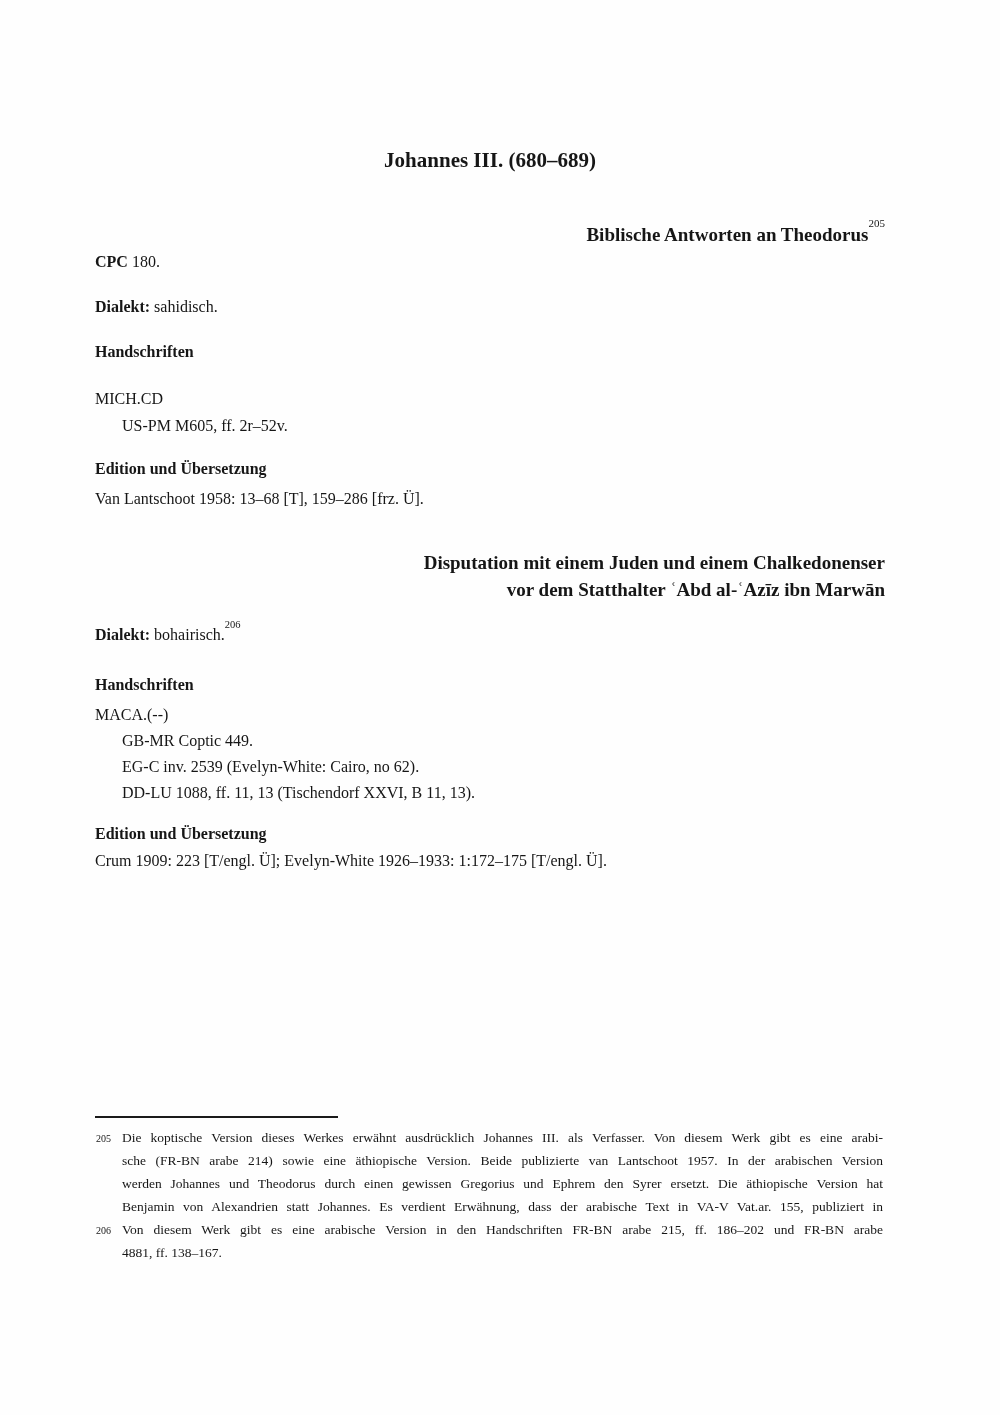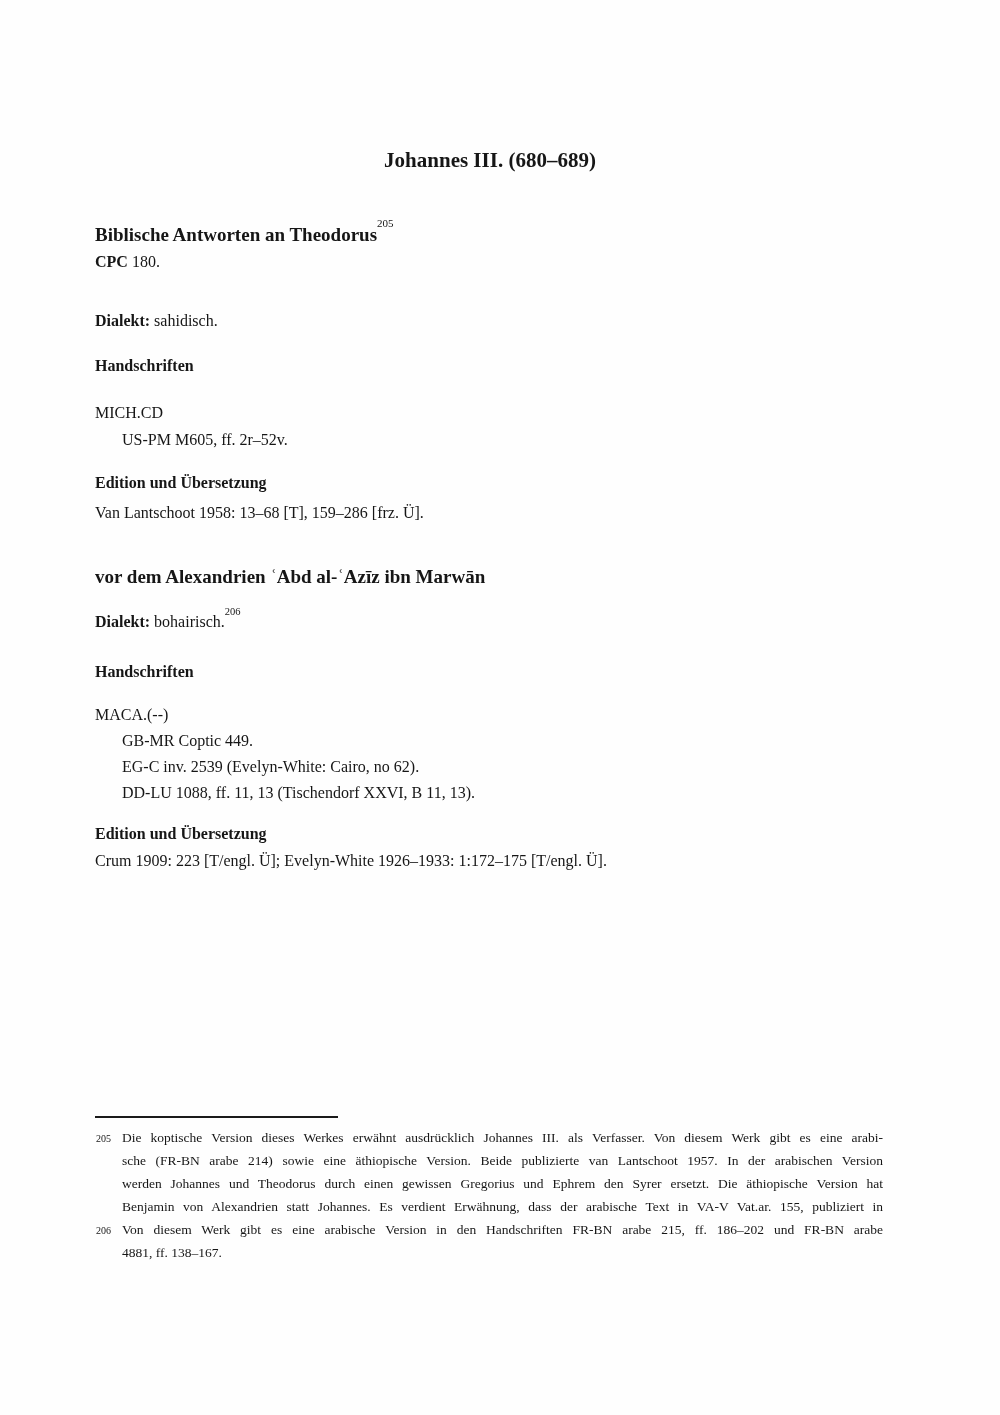--- a/index.html
+++ b/index.html
@@ -16,43 +16,43 @@
     font-size:16px; line-height:27px;
   }
   .b { font-weight:bold; }
 
   .heading {
     margin:147px 0 0;
     font-size:21px; font-weight:bold; line-height:26px;
     text-align:center;
   }
   .work-title {
-    text-align:left; font-size:19px; font-weight:bold; line-height:27px;
+    text-align:right; font-size:19px; font-weight:bold; line-height:27px;
   }
   .work1 .work-title { margin-top:49px; line-height:26px; }
   .work2 .work-title { margin-top:37px; }
 
   .fnref {
     font-weight:normal; font-size:11px; line-height:0;
     position:relative; top:-7px;
   }
   .fnref-small { font-weight:normal; font-size:10.5px; line-height:0; position:relative; top:-6px; }
 
   .cpc-line     { }
-  .dialekt-line { margin-top:32px; }
+  .dialekt-line { margin-top:18px; }
   .hs-label     { margin-top:18px; }
   .hs-sigla     { margin-top:20px; }
   .hs-item      { padding-left:27px; }
   .ed-label     { margin-top:16px; }
   .ed-text      { margin-top:3px; }
 
   .work2 .cpc-line     { margin-top:20px; }
   .work2 .dialekt-line { margin-top:18px; }
   .work2 .hs-label     { margin-top:23px; }
-  .work2 .hs-sigla     { margin-top:16px; }
+  .work2 .hs-sigla     { margin-top:3px; }
   .work2 .hs-item      { line-height:26px; }
   .work2 .ed-label     { margin-top:14px; }
   .work2 .ed-text      { margin-top:0; }
 
   .footnotes {
     position:absolute; left:95px; top:1116px; width:788px;
   }
   .fn-rule {
     width:243px; height:0;
     border-top:2px solid #1a1a1a;
@@ -87,21 +87,22 @@
       <div class="hs-label b">Handschriften</div>
       <div class="hs-sigla">MICH.CD</div>
       <div class="hs-item">US-PM M605, ff. 2r–52v.</div>
 
       <div class="ed-label b">Edition und Übersetzung</div>
       <div class="ed-text">Van Lantschoot 1958: 13–68 [T], 159–286 [frz. Ü].</div>
     </section>
 
     <section class="work2">
       <div class="work-title">
-        <div>vor dem Alexandrien ʿAbd al-ʿAzīz ibn Marwān</div>
+        <div>Disputation mit einem Juden und einem Chalkedonenser</div>
+        <div>vor dem Statthalter ʿAbd al-ʿAzīz ibn Marwān</div>
       </div>
 
 
       <div class="dialekt-line"><span class="b">Dialekt:</span> <span>bohairisch.</span><sup class="fnref-small">206</sup></div>
 
       <div class="hs-label b">Handschriften</div>
       <div class="hs-sigla">MACA.(--)</div>
       <div class="hs-item">GB-MR Coptic 449.</div>
       <div class="hs-item">EG-C inv. 2539 (Evelyn-White: Cairo, no 62).</div>
       <div class="hs-item">DD-LU 1088, ff. 11, 13 (Tischendorf XXVI, B 11, 13).</div>

